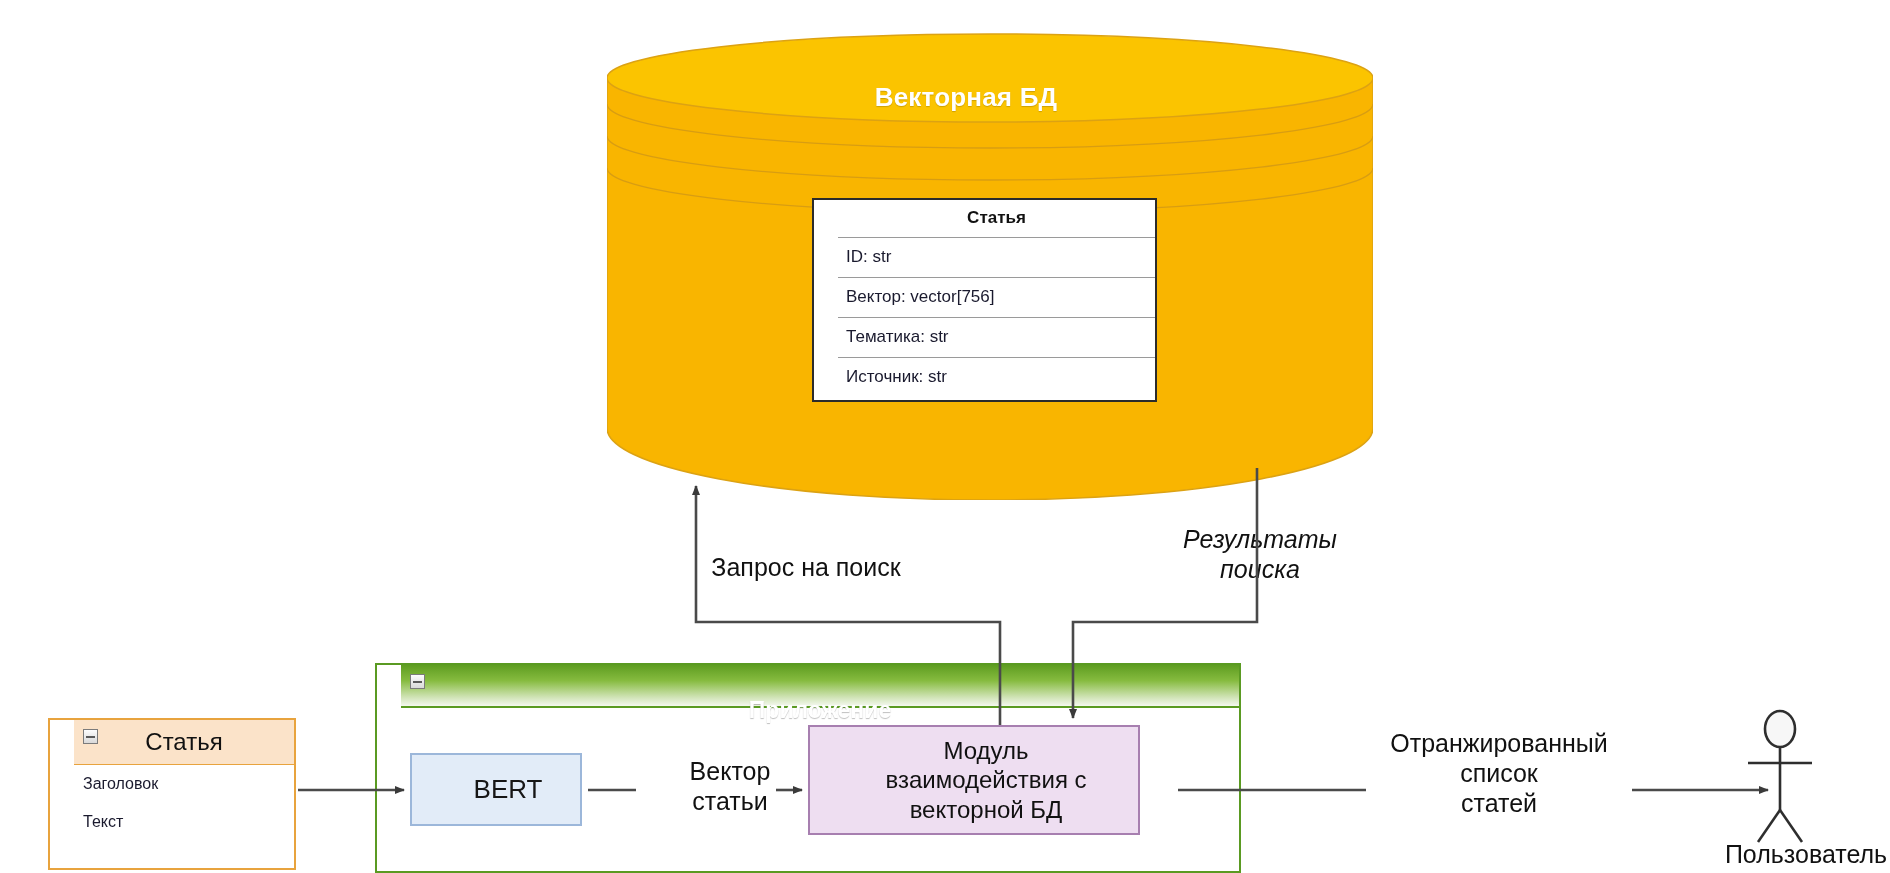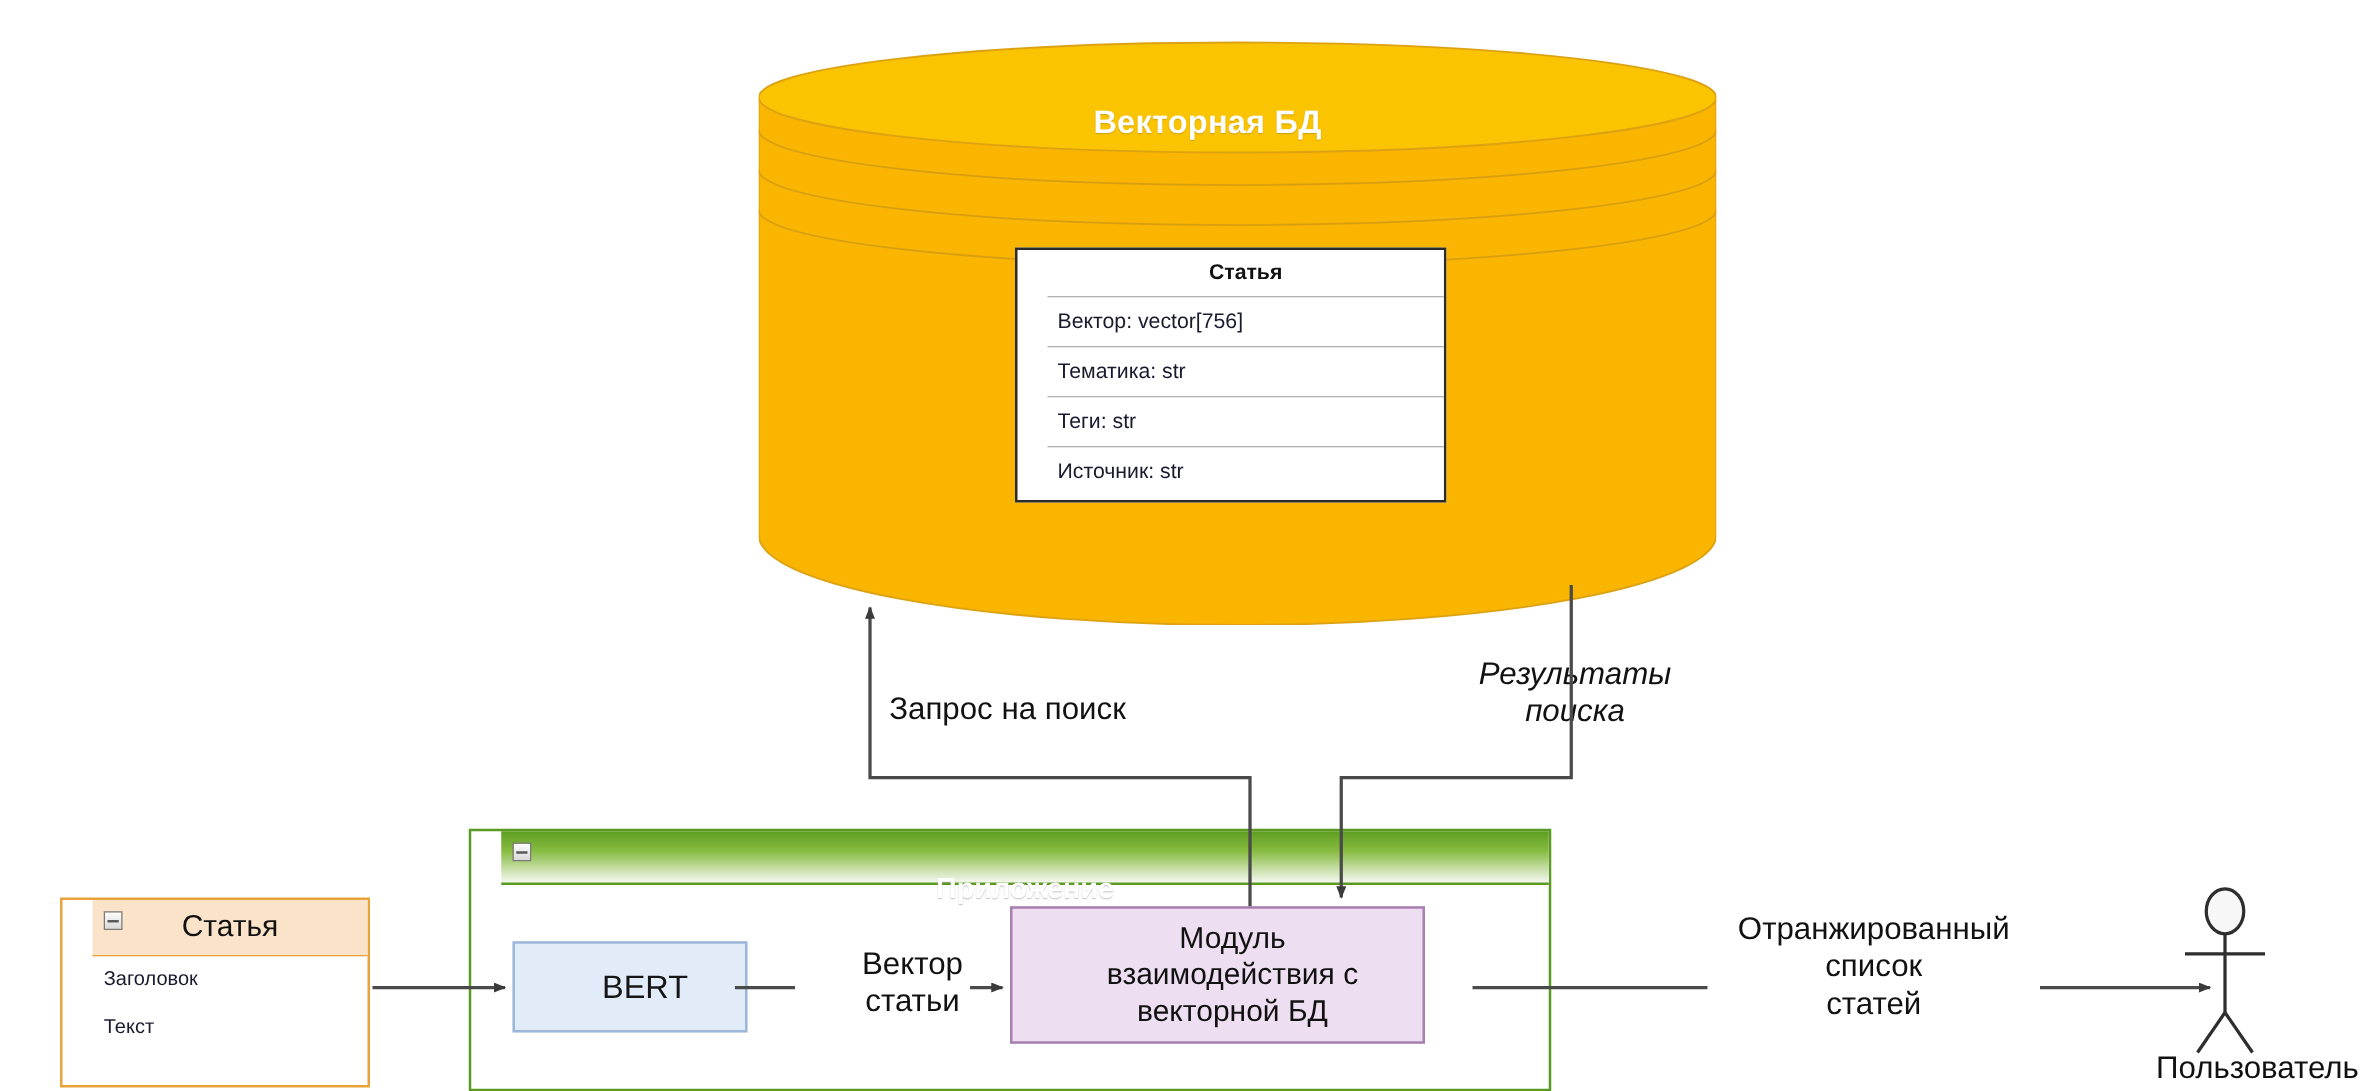--- a/index.html
+++ b/index.html
@@ -113,21 +113,21 @@
     top: 6px;
     width: 9px;
     height: 2px;
     background: #5a5a5a;
   }
 
   
   #bert-box {
     left: 410px;
     top: 753px;
-    width: 188px;
+    width: 172px;
     height: 73px;
     background: #e2ecf8;
     border: 2px solid #9cb7da;
     box-sizing: border-box;
     display: flex;
     align-items: center;
     justify-content: center;
     font-size: 26px;
     color: #161616;
   }
@@ -217,23 +217,23 @@
 
       <path d="M0,74 A383,44 0 0 0 766,74" fill="none" stroke="#d89d12" stroke-width="1.4"></path>
       <path d="M0,106 A383,44 0 0 0 766,106" fill="none" stroke="#d89d12" stroke-width="1.4"></path>
       <path d="M0,138 A383,44 0 0 0 766,138" fill="none" stroke="#d89d12" stroke-width="1.4"></path>
     </svg>
     <div id="db-title">Векторная БД</div>
   </div>
 
   <div id="article-entity" class="abs">
     <div class="ent-head">Статья</div>
+    <div class="ent-row">ID: str</div>
     <div class="ent-row">Вектор: vector[756]</div>
     <div class="ent-row">Тематика: str</div>
-    <div class="ent-row">Теги: str</div>
     <div class="ent-row">Источник: str</div>
   </div>
 
   <div id="app-container" class="abs">
     <div id="app-header">
       <span class="collapse-icon"></span>
       <div id="app-title">Приложение</div>
     </div>
   </div>
 

